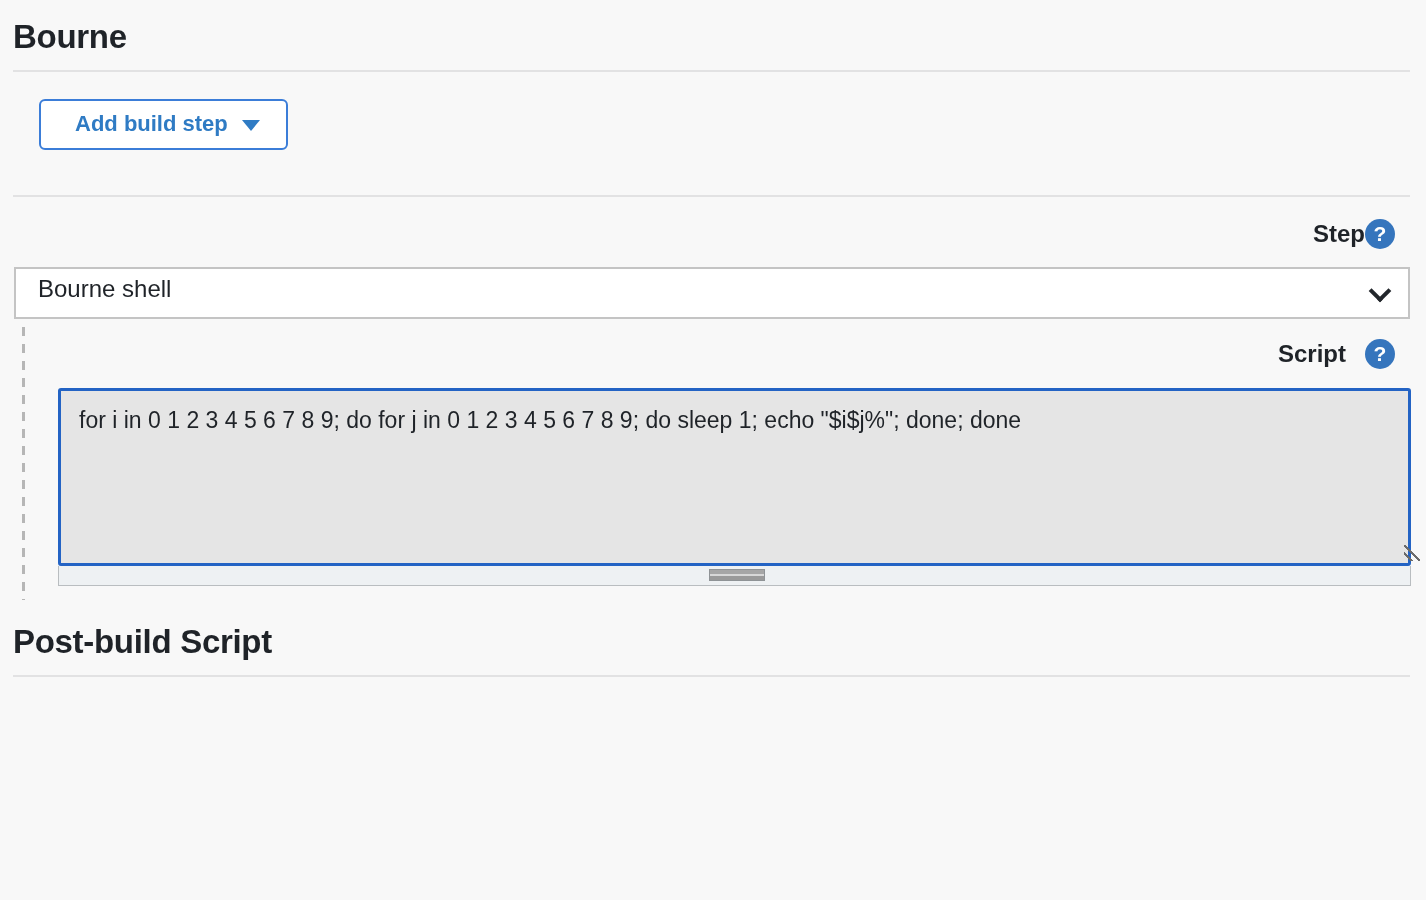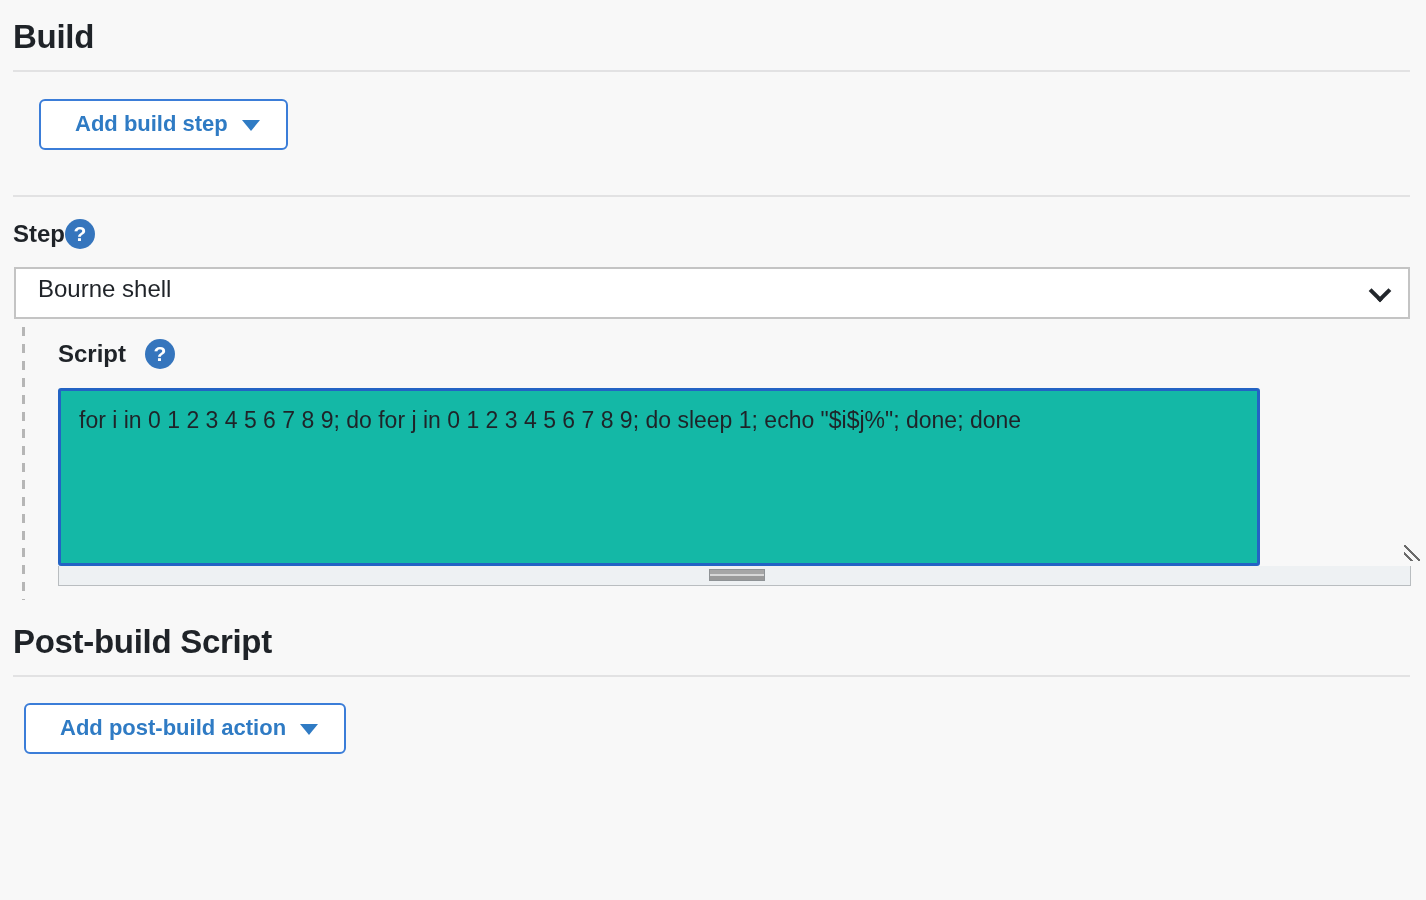--- a/index.html
+++ b/index.html
@@ -87,21 +87,21 @@
     align-items: center;
     justify-content: center;
     cursor: pointer;
     line-height: 1;
     user-select: none;
   }
 
   .row-head {
     display: flex;
     align-items: center;
-    justify-content: flex-start;
+    justify-content: flex-end;
   }
 
   
   .select-box {
     position: relative;
     background: #ffffff;
     border: 2px solid #c4c4c4;
     height: 52px;
     display: flex;
     align-items: center;
@@ -136,23 +136,23 @@
     background-image: linear-gradient(to bottom, #b6b6b6 0, #b6b6b6 9px, transparent 9px, transparent 17px);
     background-size: 3px 17px;
     background-repeat: repeat-y;
   }
 
   
   .textarea-wrap {
     position: relative;
   }
   .script-area {
-    width: 1202px;
+    width: 1353px;
     height: 178px;
-    background: #14b8a6;
+    background: #e5e5e5;
     border: 3px solid #2363c4;
     border-radius: 3px;
     font-family: "Liberation Sans", sans-serif;
     font-size: 23px;
     color: #1f2328;
     padding: 14px 18px;
     resize: none;
     outline: none;
     overflow: hidden;
     white-space: pre;
@@ -192,21 +192,21 @@
     border: 1px solid #8f9396;
     cursor: pointer;
   }
 </style>
 </head>
 <body>
 
 <div class="page">
 
   <div style="padding-top:18px;">
-    <h2 class="section-heading">Build</h2>
+    <h2 class="section-heading">Bourne</h2>
     <div class="section-rule"></div>
 
     <div style="padding:27px 0 0 39px;">
       <button class="dropdown-btn">
         <span>Add build step</span>
         <span class="caret"></span>
       </button>
     </div>
   </div>
 
@@ -239,21 +239,15 @@
       <div class="hscrollbar" style="margin:0 0 0 58px;">
         <div class="hscroll-thumb"></div>
       </div>
     </div>
   </div>
 
   <div style="padding-top:23px;">
     <h2 class="section-heading">Post-build Script</h2>
     <div class="section-rule"></div>
 
-    <div style="padding:26px 0 0 24px;">
-      <button class="dropdown-btn">
-        <span>Add post-build action</span>
-        <span class="caret"></span>
-      </button>
-    </div>
   </div>
 
 </div>
 
 </body></html>

